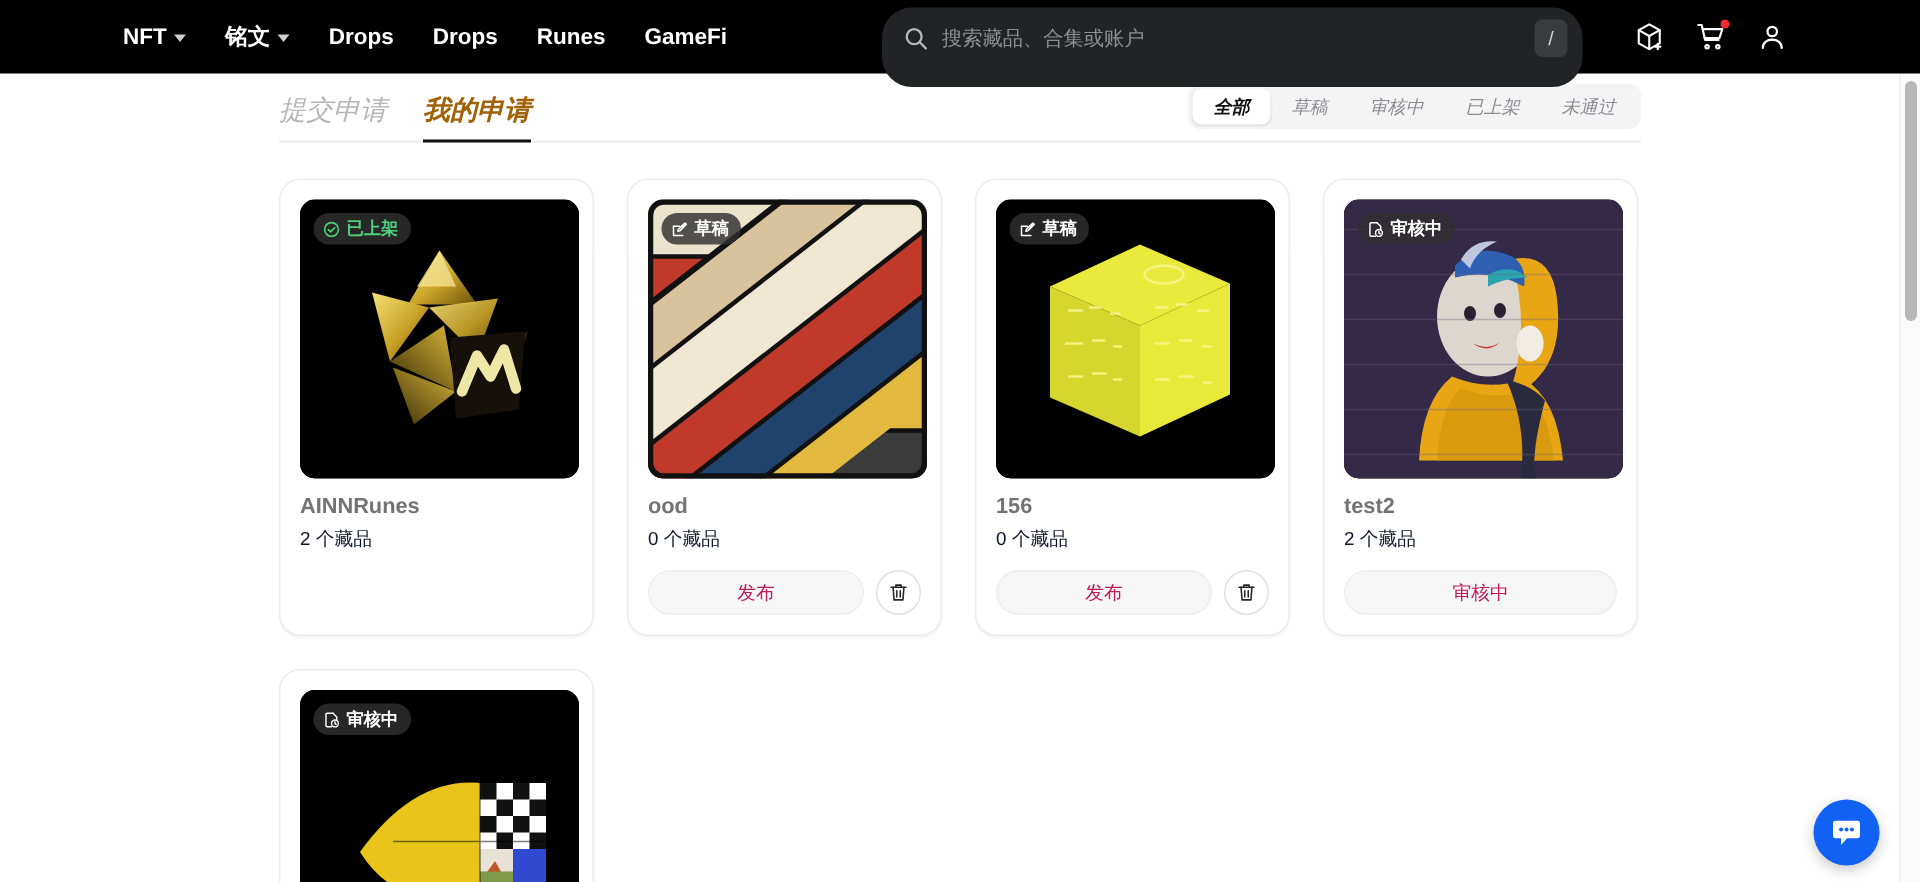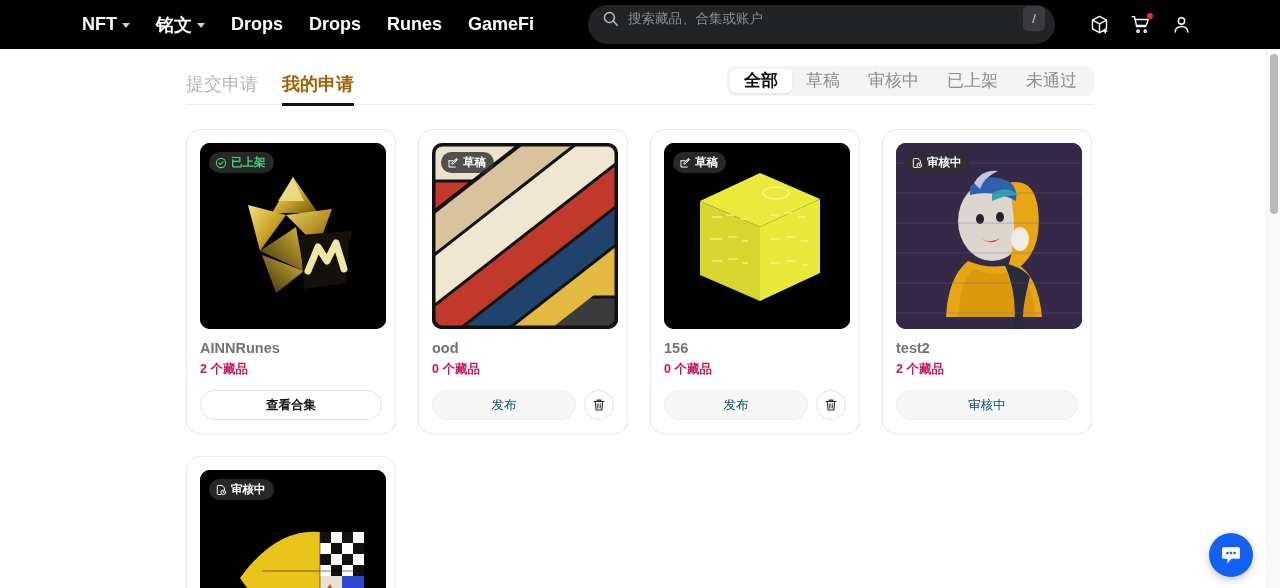--- a/index.html
+++ b/index.html
@@ -24,21 +24,21 @@
     z-index: 30;
   }
   .nav-links {
     display: flex;
     align-items: center;
     margin-left: 82px;
     gap: 26px;
   }
   .nav-link {
     color: #ffffff;
-    font-size: 18px;
+    font-size: 15px;
     font-weight: bold;
     display: flex;
     align-items: center;
     gap: 5px;
     cursor: pointer;
     white-space: nowrap;
   }
   .caret {
     width: 0; height: 0;
     border-left: 4.5px solid transparent;
@@ -46,21 +46,21 @@
     border-top: 5px solid #cfcfcf;
     display: inline-block;
     margin-top: 2px;
   }
 
   .search-wrap {
     position: absolute;
     left: 588px;
     top: 5px;
     width: 467px;
-    height: 39px;
+    height: 53px;
     background: #222325;
     border-radius: 20px;
     display: flex;
     align-items: center;
     padding: 0 10px 13px 14px;
     cursor: text;
   }
   .search-icon { flex: 0 0 auto; display:flex; align-items:center; }
   .search-input {
     flex: 1 1 auto;
@@ -106,26 +106,27 @@
     position: absolute;
     top: 49px; left: 0;
     width: 1280px;
     height: 539px;
     background: #ffffff;
     overflow: hidden;
   }
 
   .tabbar {
     position: relative;
-    margin: 14px auto;
+    margin: 4px auto;
     width: 908px;
     height: 42px;
     border-bottom: 1px solid #e9e9e9;
     display: flex;
-    align-items: center;
+    align-items: flex-end;
+    font-style: italic;
   }
   .tabs { display: flex; align-items: flex-end; gap: 24px; height: 42px; }
   .tab {
     font-size: 18px;
     color: #b6b6b6;
     padding-bottom: 9px;
     cursor: pointer;
     position: relative;
     white-space: nowrap;
   }
@@ -146,21 +147,21 @@
     right: 0;
     bottom: 8px;
     display: flex;
     align-items: center;
     background: #f4f4f5;
     border-radius: 8px;
     padding: 3px;
     height: 30px;
   }
   .seg-item {
-    font-size: 17px;
+    font-size: 12px;
     color: #8b8b90;
     padding: 0 14px;
     height: 24px;
     line-height: 24px;
     border-radius: 6px;
     cursor: pointer;
     white-space: nowrap;
   }
   .seg-item.active {
     background: #ffffff;
@@ -219,22 +220,21 @@
     font-size: 14.5px;
     font-weight: bold;
     color: #737373;
     white-space: nowrap;
     overflow: hidden;
     text-overflow: ellipsis;
   }
   .card-sub {
     margin-top: 5px;
     font-size: 12.5px;
-    color: #be185d;
-    font-weight: bold;
+    color: #0f172a;
   }
 
   .card-actions {
     margin-top: 12px;
     display: flex;
     align-items: center;
     gap: 8px;
   }
   .btn {
     flex: 1 1 auto;
@@ -248,21 +248,21 @@
     border: 1px solid #e2e2e2;
     background: #ffffff;
     color: #141414;
     font-weight: bold;
     cursor: pointer;
     white-space: nowrap;
   }
   .btn.disabled {
     background: #f6f6f7;
     border-color: #eeeeef;
-    color: #0c4a6e;
+    color: #be185d;
     font-weight: normal;
     cursor: default;
   }
   .btn-icon {
     flex: 0 0 auto;
     width: 30px; height: 30px;
     border-radius: 50%;
     border: 1px solid #e2e2e2;
     background: #ffffff;
     display: flex;
@@ -423,23 +423,20 @@
         <div class="badge listed">
           <svg width="12" height="12" viewBox="0 0 24 24" fill="none" stroke="#4cd07d" stroke-width="2.2">
             <circle cx="12" cy="12" r="9.2"></circle>
             <path d="M7.8 12.2l3 3 5.4-5.6" stroke-linecap="round" stroke-linejoin="round"></path>
           </svg>
           <span>已上架</span>
         </div>
       </div>
       <div class="card-title">AINNRunes</div>
       <div class="card-sub">2 个藏品</div>
-      <div class="card-actions">
-        <button class="btn">查看合集</button>
-      </div>
     </div>
 
     <div class="card">
       <div class="thumb-wrap">
         <svg class="thumb-svg" viewBox="0 0 186 186">
           <rect width="186" height="186" fill="#efe6d0"></rect>
           <rect x="0" y="0" width="186" height="38" fill="#ece3cd"></rect>
           <rect x="0" y="38" width="186" height="38" fill="#c0392b"></rect>
           <rect x="0" y="76" width="186" height="40" fill="#20436e"></rect>
           <rect x="0" y="116" width="186" height="38" fill="#e3b93f"></rect>

